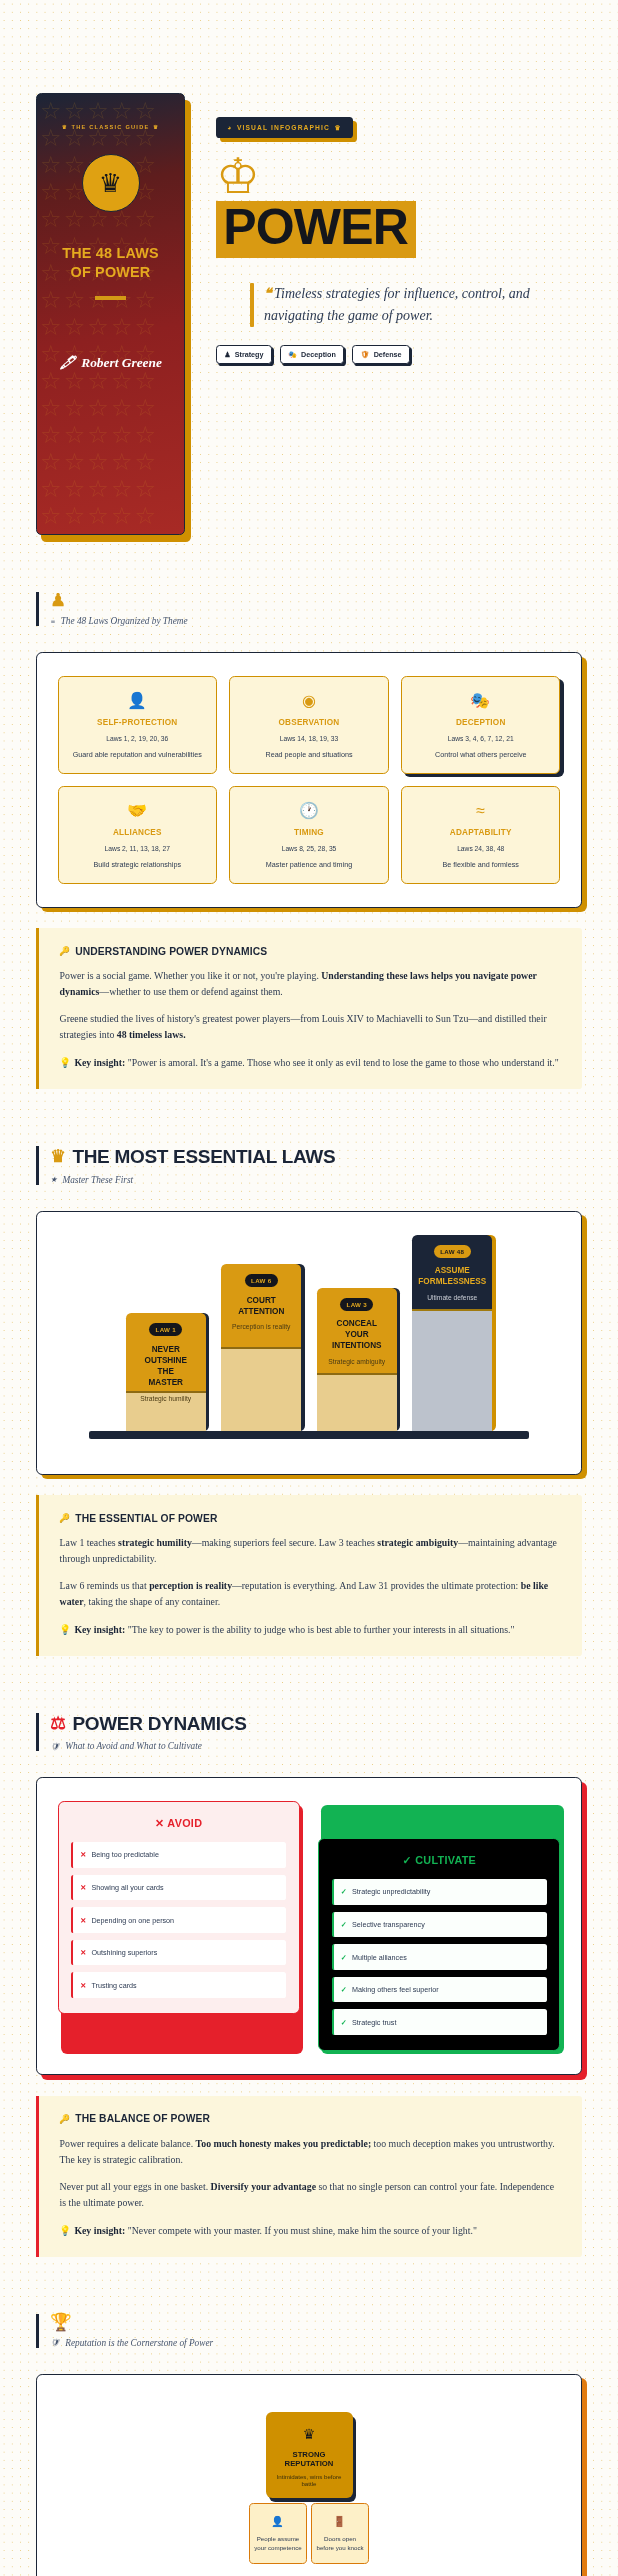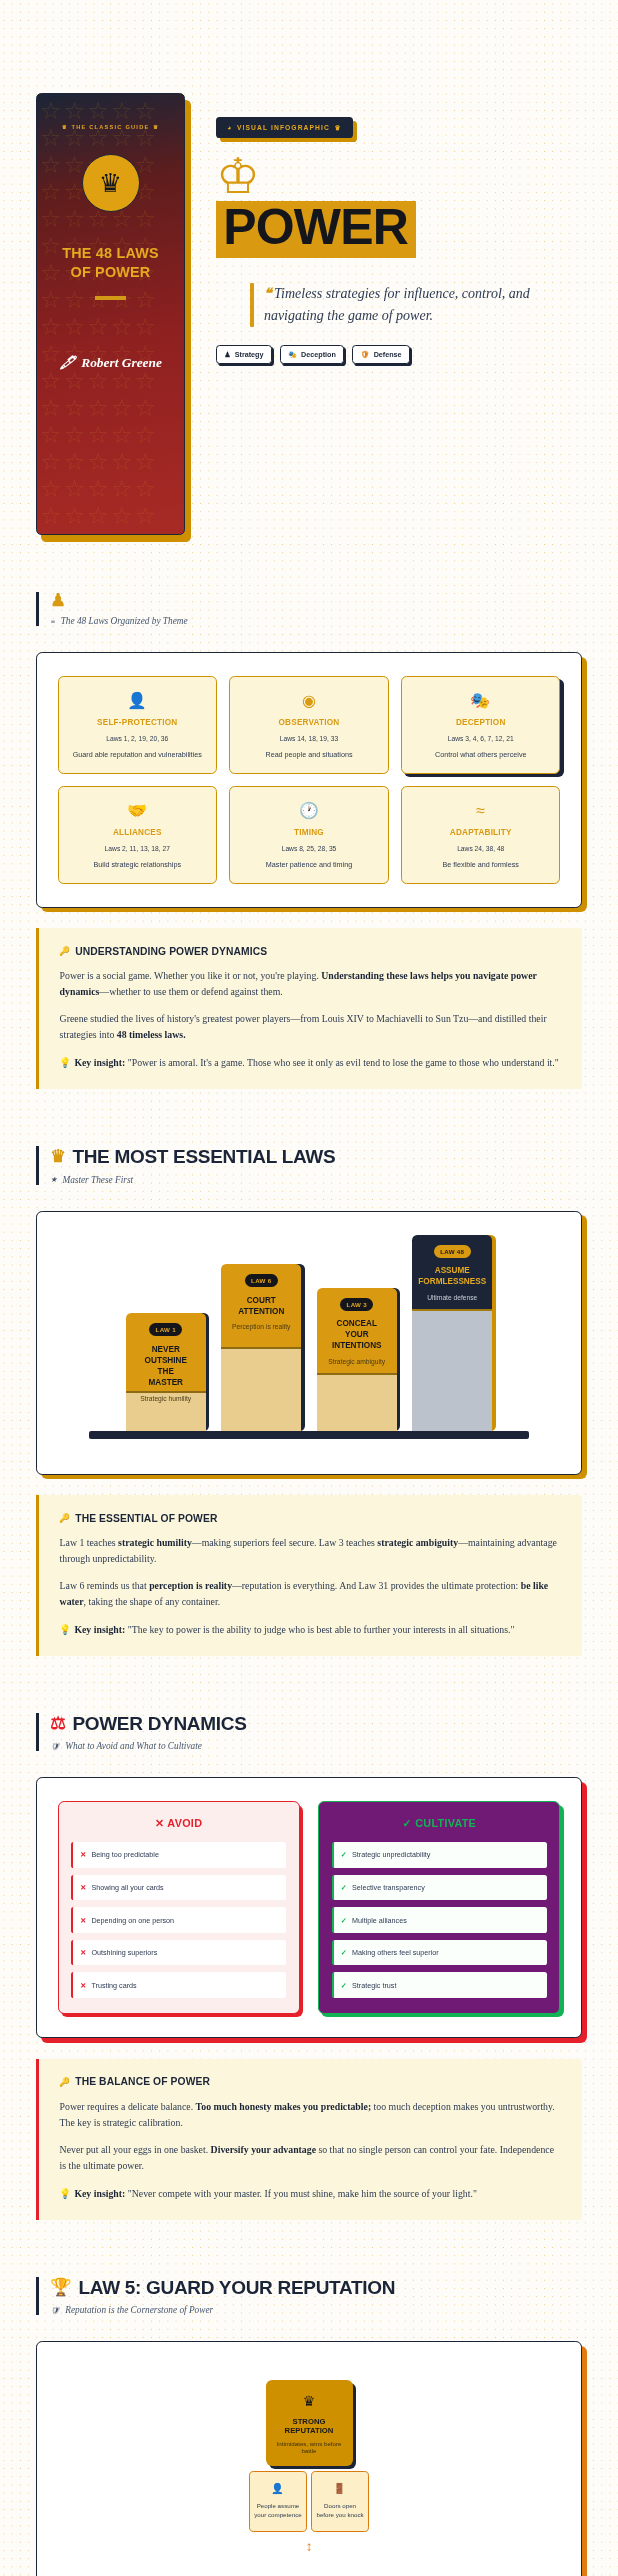--- a/index.html
+++ b/index.html
@@ -140,21 +140,21 @@
   .bar-note { position: relative; margin-top: 6.7px; font-size: 6.7px; color: #4a3a14; text-align: center; }
   .bar.navy .bar-note { color: #c8ccd4; }
   .chart-base { height: 8.2px; background: #1b2537; border-radius: 2.1px; margin: 0 5.2px; }
 
   
   .ac-grid { display: grid; grid-template-columns: 1fr 1fr; gap: 18.5px; }
   .ac-wrap { position: relative; }
   .ac-shadow { position: absolute; left: 3.1px; top: 3.1px; width: 100%; height: 100%; border-radius: 6.2px; }
   .ac-col { position: relative; border-radius: 6.2px; padding: 14.4px 12.4px 15.5px; }
   .ac-col.avoid { background: #fdeeee; border: 1.5px solid #e5202b; }
-  .ac-col.cult { background: #701a75; border: 1.5px solid #12b353; }
+  .ac-col.cult { background: #000000; border: 1.5px solid #12b353; margin-top: 37px; }
   .ac-shadow.avoid { background: #e5202b; }
   .ac-shadow.cult { background: #12b353; }
   .ac-head { text-align: center; font-size: 10.8px; font-weight: bold; letter-spacing: 0.3px; margin-bottom: 12.4px; }
   .ac-col.avoid .ac-head { color: #e5202b; }
   .ac-col.cult .ac-head { color: #12b353; }
   .ac-item { background: #fff; border-radius: 2.6px; padding: 8.2px 8.2px 8.2px 7.2px; margin-bottom: 7.2px;
     font-size: 7.2px; color: #2c3a52; display: flex; gap: 5.2px; align-items: center; }
   .ac-col.avoid .ac-item { border-left: 2.6px solid #e5202b; }
   .ac-col.cult .ac-item { background: #fbfffc; border-left: 2.6px solid #12b353; }
   .ac-col.avoid .ac-item .ic { color: #e5202b; font-weight: bold; }
@@ -485,21 +485,20 @@
     <p><span>Power requires a delicate balance. </span><b>Too much honesty makes you predictable;</b><span> too much deception makes you untrustworthy. The key is strategic calibration.</span></p>
     <p><span>Never put all your eggs in one basket. </span><b>Diversify your advantage</b><span> so that no single person can control your fate. Independence is the ultimate power.</span></p>
     <div class="keyline"><span class="ic">💡</span><b>Key insight:</b><span> "Never compete with your master. If you must shine, make him the source of your light."</span></div>
   </div>
 
   <div class="spacer-lg"></div>
 
   <div class="sec-head">
     <div class="sec-title">
       <span class="ic" style="color:#e07b10">🏆</span>
-      <span>LAW 5: GUARD YOUR REPUTATION</span>
     </div>
     <div class="sec-sub">
       <span class="ic">🛡</span>
       <span>Reputation is the Cornerstone of Power</span>
     </div>
   </div>
 
   <div class="panel-wrap">
     <div class="panel-shadow" style="background:#e07b10"></div>
     <div class="panel">

